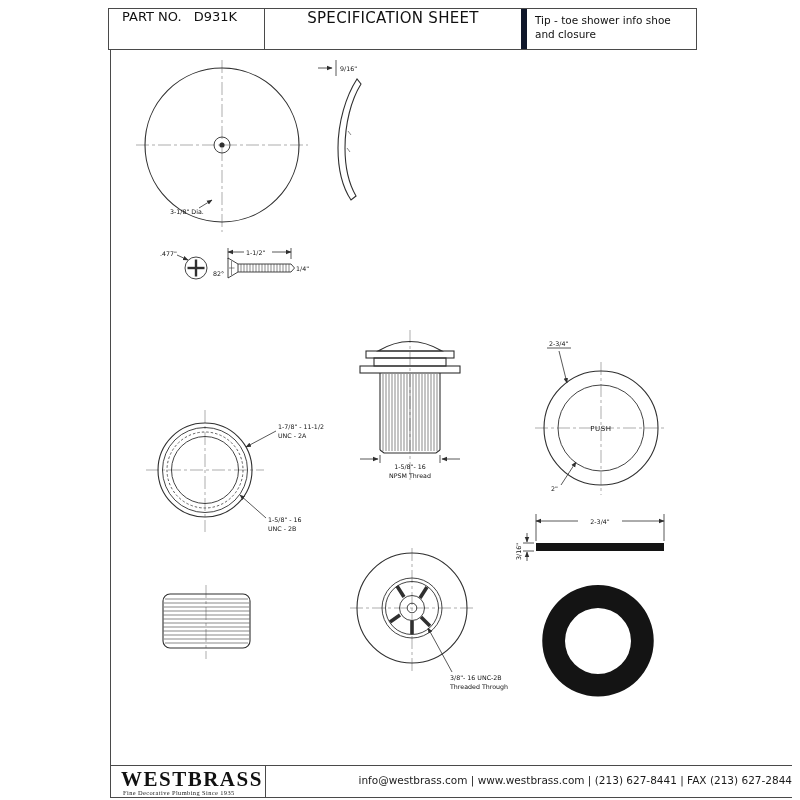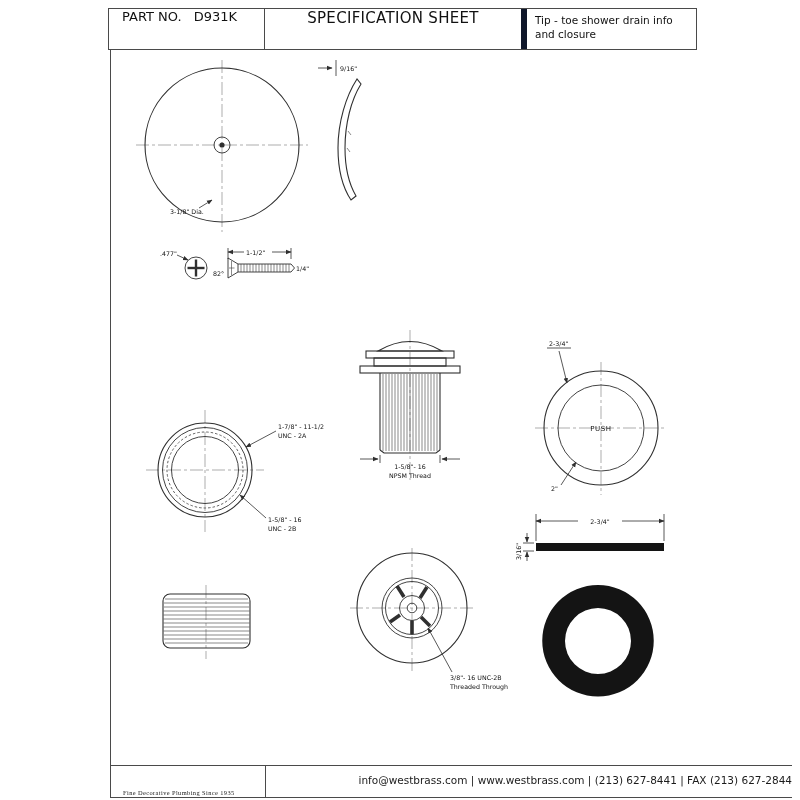--- a/index.html
+++ b/index.html
@@ -41,21 +41,21 @@
 
   <div class="hdr">
     <div class="hdr-c1">
       <span>PART NO.</span>
       <span>D931K</span>
     </div>
     <div class="hdr-c2">
       <span>SPECIFICATION SHEET</span>
     </div>
     <div class="hdr-c3">
-      <span>Tip - toe shower drain info and closure</span>
+      <span>Tip - toe shower info shoe and closure</span>
     </div>
   </div>
 
   <div class="vline" style="left:110px;top:50px;height:747px"></div>
   <div class="hline" style="left:110px;top:765px;width:682px"></div>
   <div class="hline" style="left:110px;top:797px;width:682px"></div>
   <div class="vline" style="left:265px;top:765px;height:32px"></div>
 
   <svg class="draw" viewBox="0 0 800 800">
     <defs>
@@ -244,16 +244,17 @@
       <circle class="med" cx="412" cy="608" r="4.8"></circle>
       <line class="dim" x1="452" y1="672" x2="428" y2="628" marker-end="url(#arr)"></line>
       <text class="sm" x="450" y="680">3/8"- 16 UNC-2B</text>
       <text class="sm" x="450" y="689">Threaded Through</text>
     </g>
 
     <path d="M598,585 A55.5,55.5 0 1 0 598,696.5 A55.5,55.5 0 1 0 598,585 Z
              M598,608 A33,33 0 1 1 598,674 A33,33 0 1 1 598,608 Z" fill="#141414" fill-rule="evenodd"></path>
   </svg>
 
+  <div class="brand">WESTBRASS</div>
   <div class="tagline">Fine Decorative Plumbing Since 1935</div>
   <div class="contact">info@westbrass.com  |  www.westbrass.com  |  (213) 627-8441  |  FAX (213) 627-2844</div>
 
 </div>
 
 </body></html>

